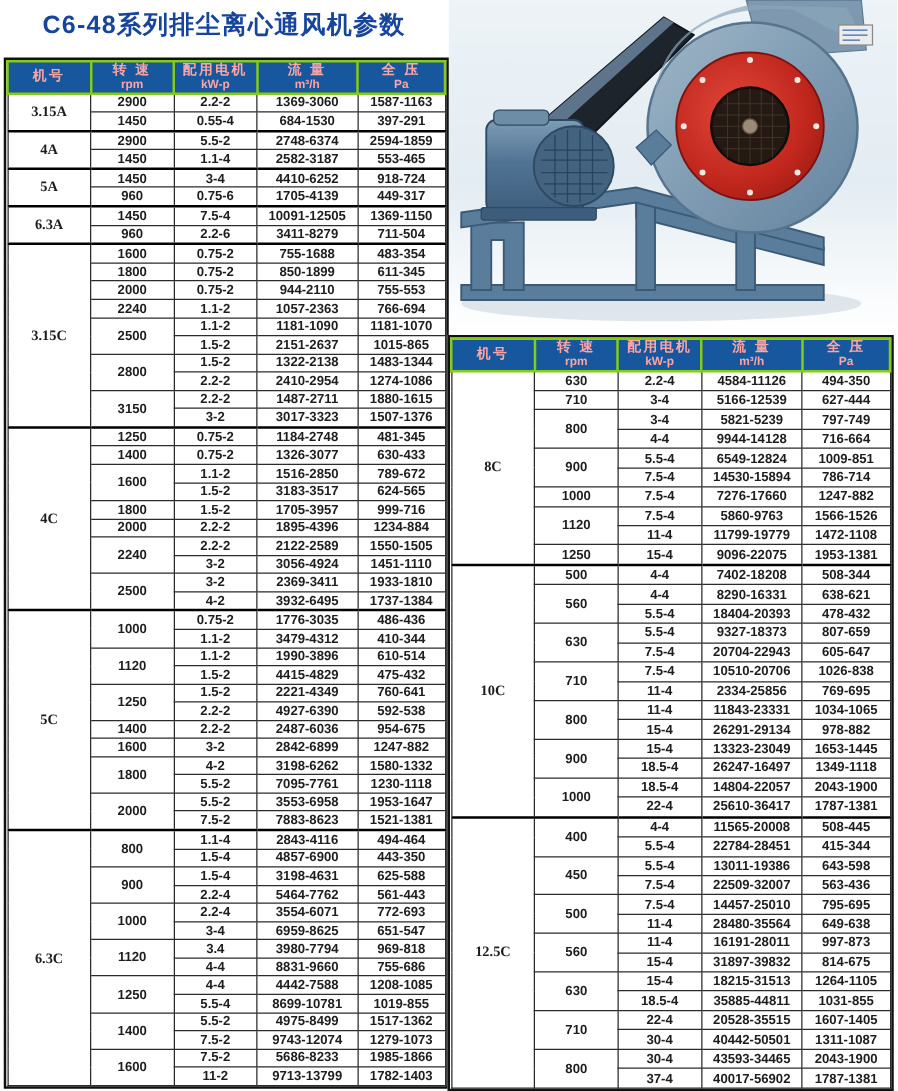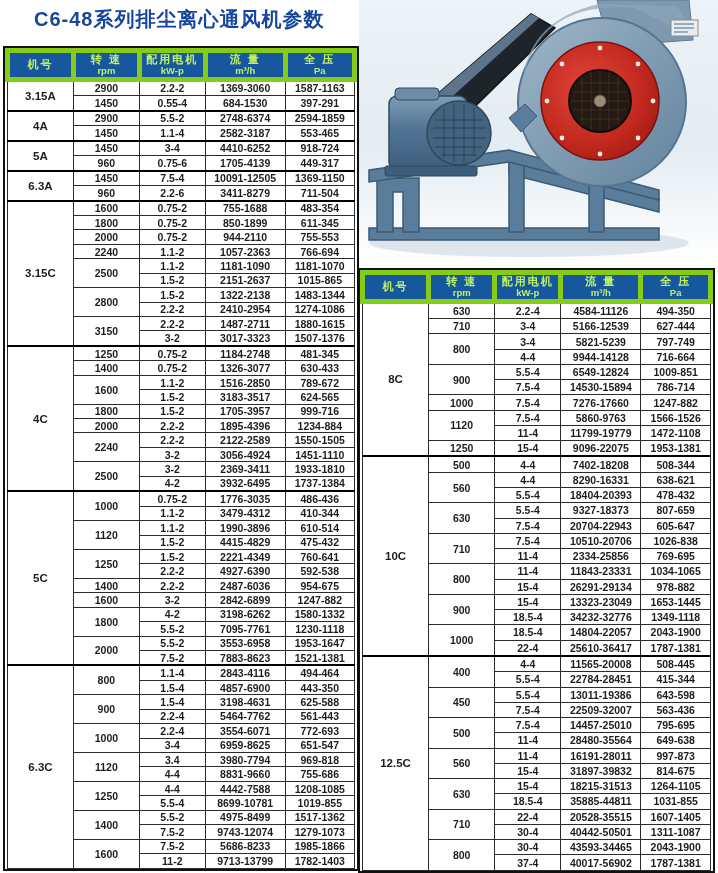--- a/index.html
+++ b/index.html
@@ -9,31 +9,31 @@
   }
   .page-title{
     position:absolute;left:5px;top:6px;font-size:20px;font-weight:bold;
     color:#17459c;letter-spacing:1px;white-space:nowrap;margin-left:29px;
   }
   .tbl-wrap{position:absolute;border:2px solid #111;background:#fff;box-sizing:border-box;}
   #left-table-wrap{left:3px;top:46px;width:356px;height:825px;}
   #right-table-wrap{left:358px;top:268px;width:357px;height:605px;}
   .spec-table{border-collapse:collapse;width:100%;height:100%;table-layout:fixed;}
   .spec-table th{
-    background:var(--hdr,#17579e);color:#bef264;border:5px solid #84cc16;
+    background:var(--hdr,#17579e);color:#fca5a5;border:2px solid #84cc16;
     padding:1px 0;line-height:1.05;
   }
   .spec-table th .hz{font-size:11px;font-weight:bold;letter-spacing:2px;}
   .spec-table th .hu{font-size:9.5px;font-weight:bold;letter-spacing:0;text-align:center;}
   .spec-table td{
     border:1px solid #2b2b2b;text-align:center;vertical-align:middle;
     font-size:10.5px;font-weight:bold;color:#1d1d1d;padding:0;
     white-space:nowrap;overflow:hidden;
   }
-  .spec-table td.model-cell{font-size:11.5px;}
+  .spec-table td.model-cell{font-size:11.5px;font-family:Liberation Serif, serif;}
   .spec-table tr.group-start td{border-top:2px solid #000;}
   #fan-photo{
     position:absolute;left:359px;top:0;width:359px;height:264px;
     background:linear-gradient(180deg,#edf3f7 0%,#e3ecf2 55%,#f6f9fb 85%,#ffffff 100%);
   }
   #fan-photo svg{display:block;width:100%;height:100%;}
 </style>
 </head>
 <body>
 
@@ -609,21 +609,21 @@
           <td>978-882</td>
         </tr>
         <tr>
           <td rowspan="2">900</td>
           <td>15-4</td>
           <td>13323-23049</td>
           <td>1653-1445</td>
         </tr>
         <tr>
           <td>18.5-4</td>
-          <td>34232-32776</td>
+          <td>26247-16497</td>
           <td>1349-1118</td>
         </tr>
         <tr>
           <td rowspan="2">1000</td>
           <td>18.5-4</td>
           <td>14804-22057</td>
           <td>2043-1900</td>
         </tr>
         <tr>
           <td>22-4</td>

